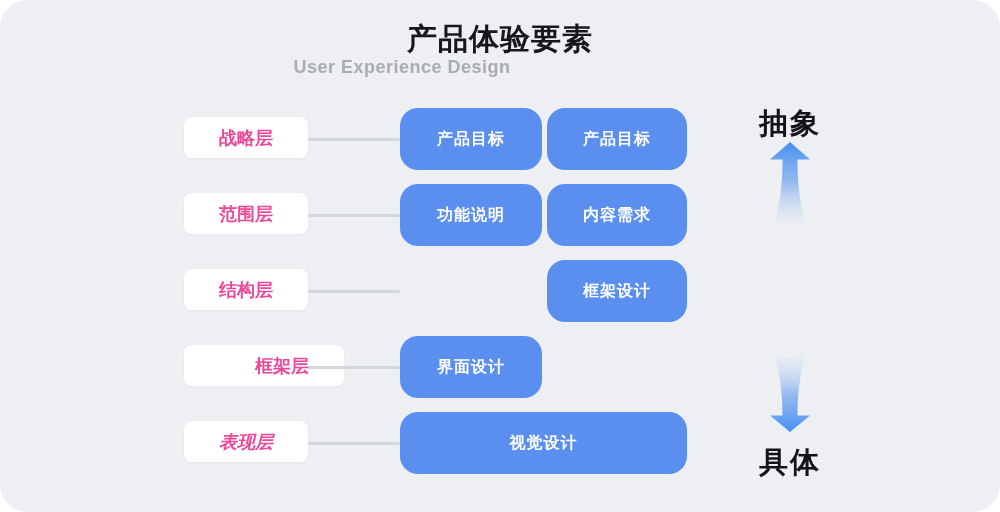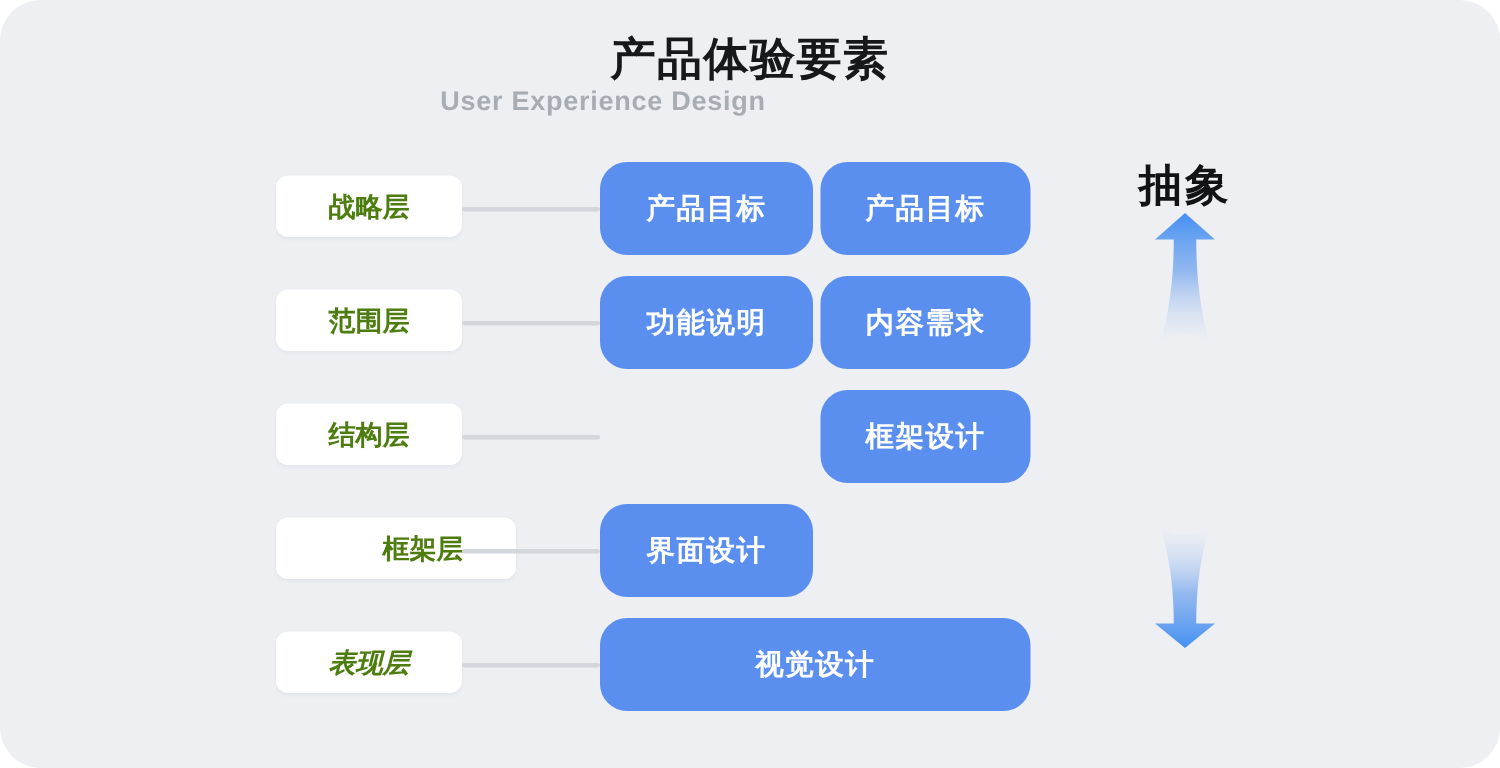--- a/index.html
+++ b/index.html
@@ -16,31 +16,31 @@
   }
   .subtitle {
     position:absolute; top:57px; left:0; width:804px;
     text-align:center; font-size:18px; font-weight:bold;
     color:#A8ACB3; letter-spacing:0.5px;
   }
   .layer-label {
     position:absolute; left:184px; width:124px; height:41px;
     background:#FFFFFF; border-radius:8px;
     display:flex; align-items:center; justify-content:center;
-    font-size:18px; font-weight:bold; color:#4d7c0f;
+    font-size:18px; font-weight:bold; color:#ec4899;
     box-shadow:0 1px 3px rgba(40,60,90,0.06);
   }
   .connector {
     position:absolute; left:308px; width:92px; height:3px;
     background:#D3D6DB; border-radius:2px;
   }
   .bluebox {
     position:absolute; height:62px; background:#5B8FEF;
     border-radius:18px; display:flex; align-items:center; justify-content:center;
-    color:#FFFFFF; font-size:19px; font-weight:bold; letter-spacing:1px;
+    color:#FFFFFF; font-size:16px; font-weight:bold; letter-spacing:1px;
   }
   .bluebox.col-left  { left:400px; width:142px; }
   .bluebox.col-right { left:547px; width:140px; }
   .bluebox.full      { left:400px; width:287px; }
   .r1 { top:108px; } .r2 { top:184px; } .r3 { top:260px; } .r4 { top:336px; } .r5 { top:412px; }
   .l1 { top:117px; } .l2 { top:193px; } .l3 { top:269px; } .l4 { top:345px;padding-left:36px; } .l5 { top:421px;font-style:italic; }
   .c1 { top:138px; } .c2 { top:214px; } .c3 { top:290px; } .c4 { top:366px; } .c5 { top:442px; }
   .axis-label {
     position:absolute; left:745px; width:90px; text-align:center;
     font-size:29px; font-weight:bold; color:#121316; letter-spacing:2px;
@@ -97,14 +97,15 @@
   </svg>
 
   <svg class="arrow down" viewBox="0 0 44 90" preserveAspectRatio="none">
     <path d="M22 0 L42 18 L29.5 18
              C29.5 38, 31 62, 38.5 89
              C28.5 80.5, 15.5 80.5, 5.5 89
              C13 62, 14.5 38, 14.5 18
              L2 18 Z" fill="url(#gradArrow)"></path>
   </svg>
 
+  <div class="axis-label bottom">具体</div>
 
 </div>
 
 </body></html>

